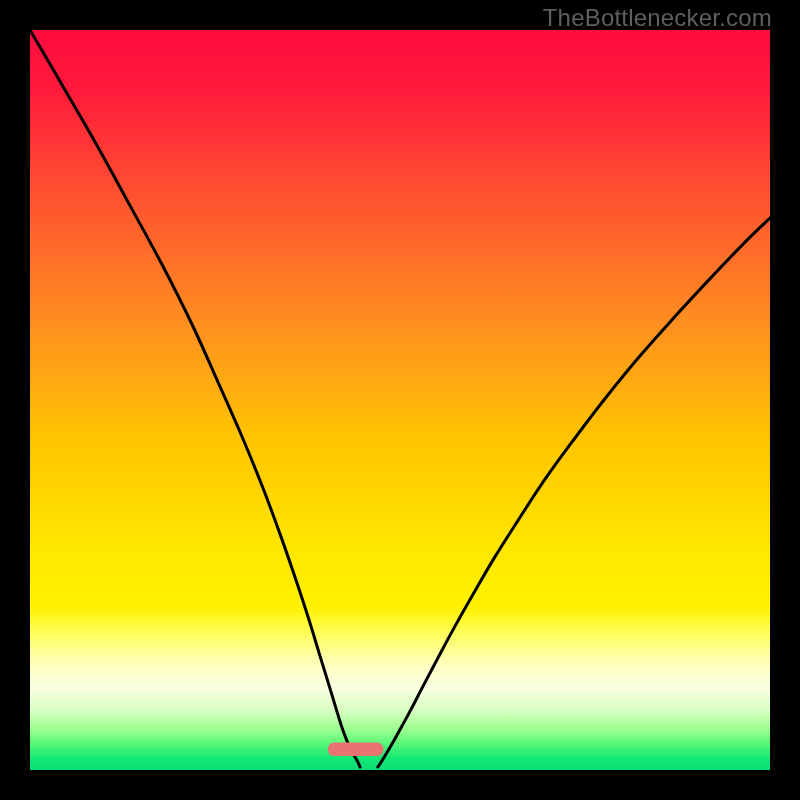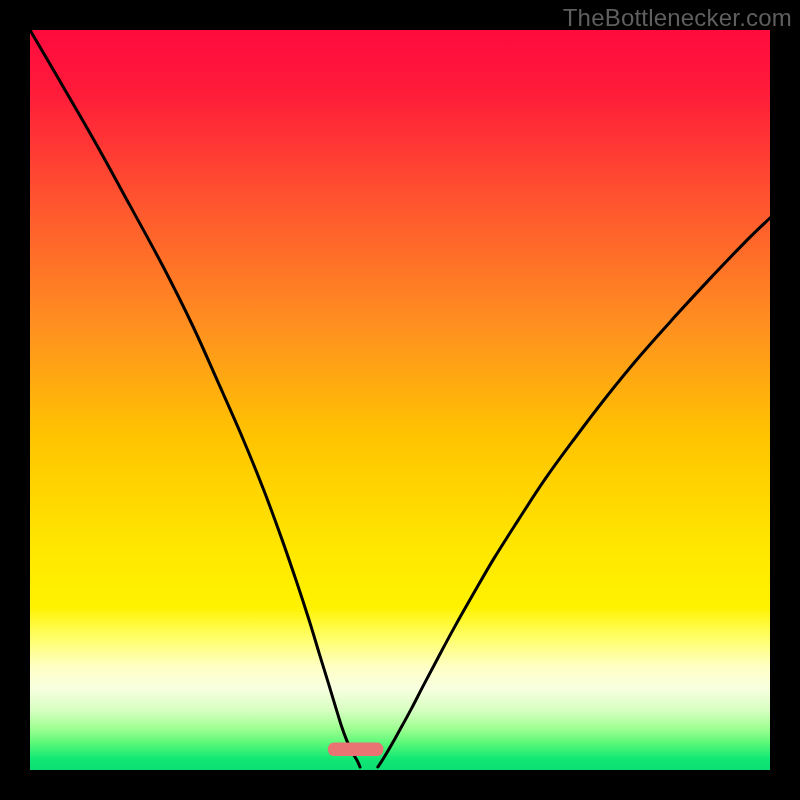--- a/index.html
+++ b/index.html
@@ -15,21 +15,21 @@
     position: absolute;
     left: 30px;
     top: 30px;
     width: 740px;
     height: 740px;
     overflow: hidden;
   }
   .watermark {
     position: absolute;
     top: 4px;
-    right: 8px;
+    right: 28px;
     color: #5f5f5f;
     font-size: 24px;
     font-weight: 400;
     letter-spacing: 0.2px;
     z-index: 10;
   }
   svg {
     display: block;
   }
 </style>

